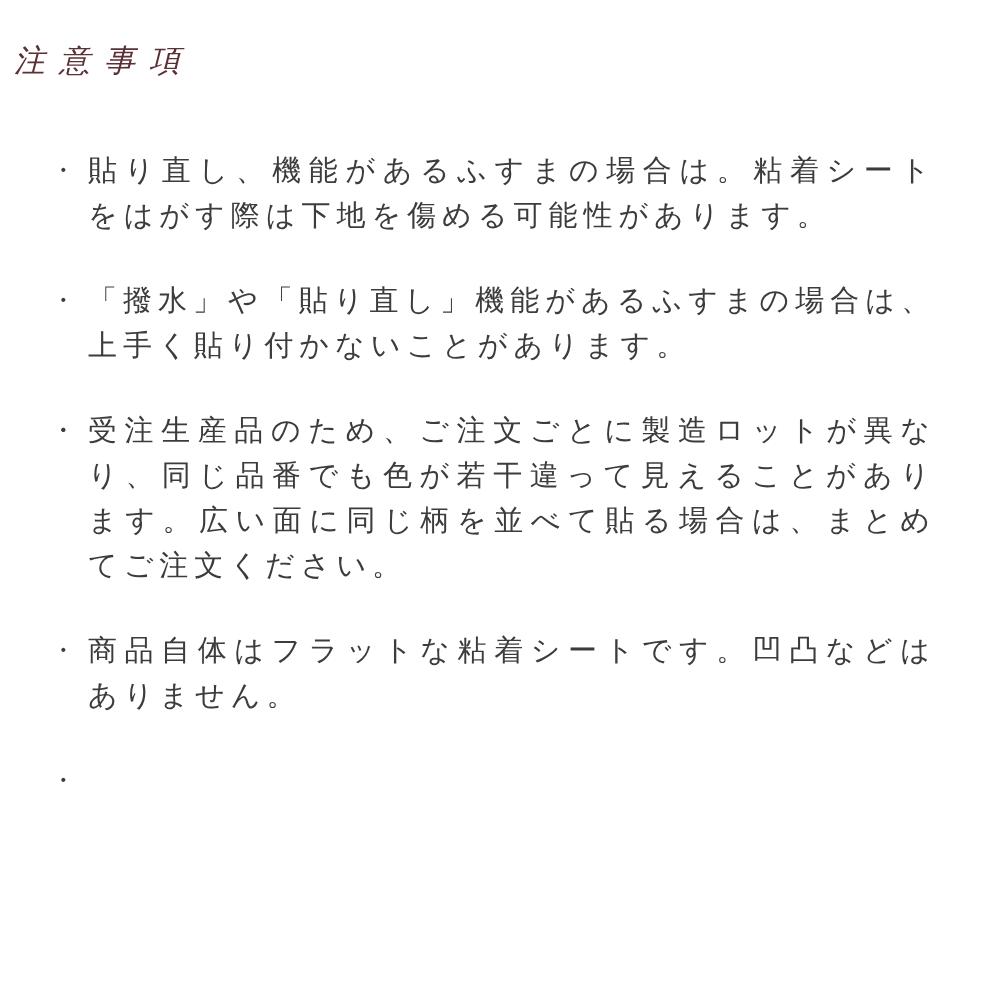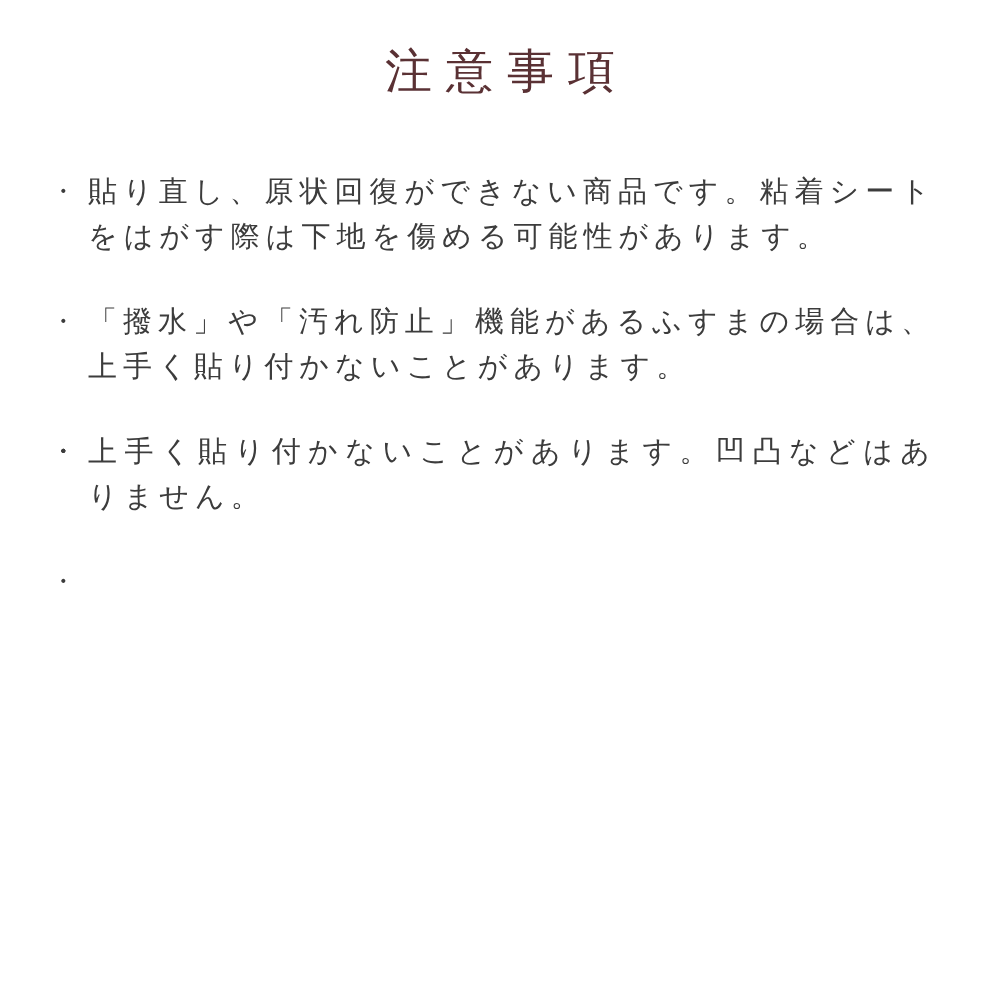--- a/index.html
+++ b/index.html
@@ -14,26 +14,27 @@
     font-family: "Liberation Sans", "DejaVu Sans", sans-serif;
   }
   .page {
     width: 1000px;
     height: 1000px;
     background: var(--bg-color, #ffffff);
     box-sizing: border-box;
   }
   .title {
     margin: 40px 0 0 0;
-    text-align: center;
-    font-size: 47px;
+    text-align: left;
+    font-size: 31px;
     font-weight: 400;
     letter-spacing: 14px;
     text-indent: 14px;
     color: var(--title-color, #5a3134);
+    font-style: italic;
   }
   .notes {
     list-style: none;
     margin: 66px 64px 0 60px;
     padding: 0;
   }
   .note {
     position: relative;
     padding-left: 28px;
     margin: 0 0 40px 0;
@@ -53,33 +54,34 @@
   }
 </style>
 </head>
 <body>
 
 <div class="page">
   <h1 class="title">注意事項</h1>
   <ul class="notes">
     <li class="note">
       <span class="bullet">・</span>
-      <span>貼り直し、原状回復ができない商品です。粘着シートをはがす際は下地を傷める可能性があります。</span>
+      <span>貼り直し、機能があるふすまの場合は。粘着シートをはがす際は下地を傷める可能性があります。</span>
     </li>
     <li class="note">
       <span class="bullet">・</span>
-      <span>「撥水」や「汚れ防止」機能があるふすまの場合は、上手く貼り付かないことがあります。</span>
+      <span>「撥水」や「貼り直し」機能があるふすまの場合は、上手く貼り付かないことがあります。</span>
     </li>
     <li class="note">
       <span class="bullet">・</span>
     </li>
     <li class="note">
       <span class="bullet">・</span>
+      <span>受注生産品のため、ご注文ごとに製造ロットが異なり、同じ品番でも色が若干違って見えることがあります。広い面に同じ柄を並べて貼る場合は、まとめてご注文ください。</span>
     </li>
     <li class="note">
       <span class="bullet">・</span>
-      <span>上手く貼り付かないことがあります。凹凸などはありません。</span>
+      <span>商品自体はフラットな粘着シートです。凹凸などはありません。</span>
     </li>
     <li class="note">
       <span class="bullet">・</span>
     </li>
   </ul>
 </div>
 
 </body></html>

